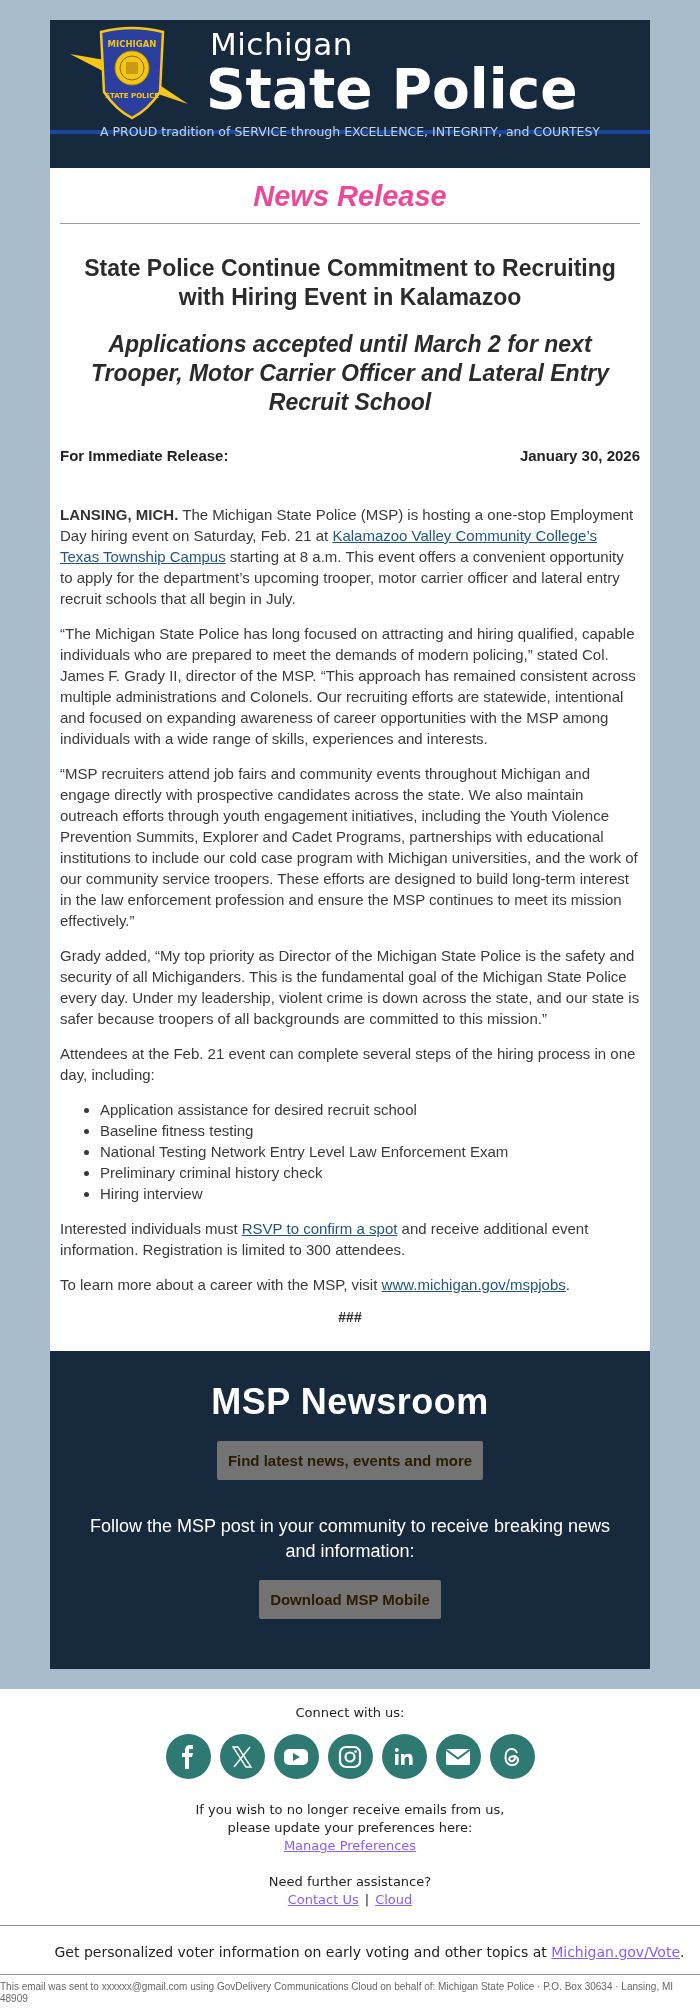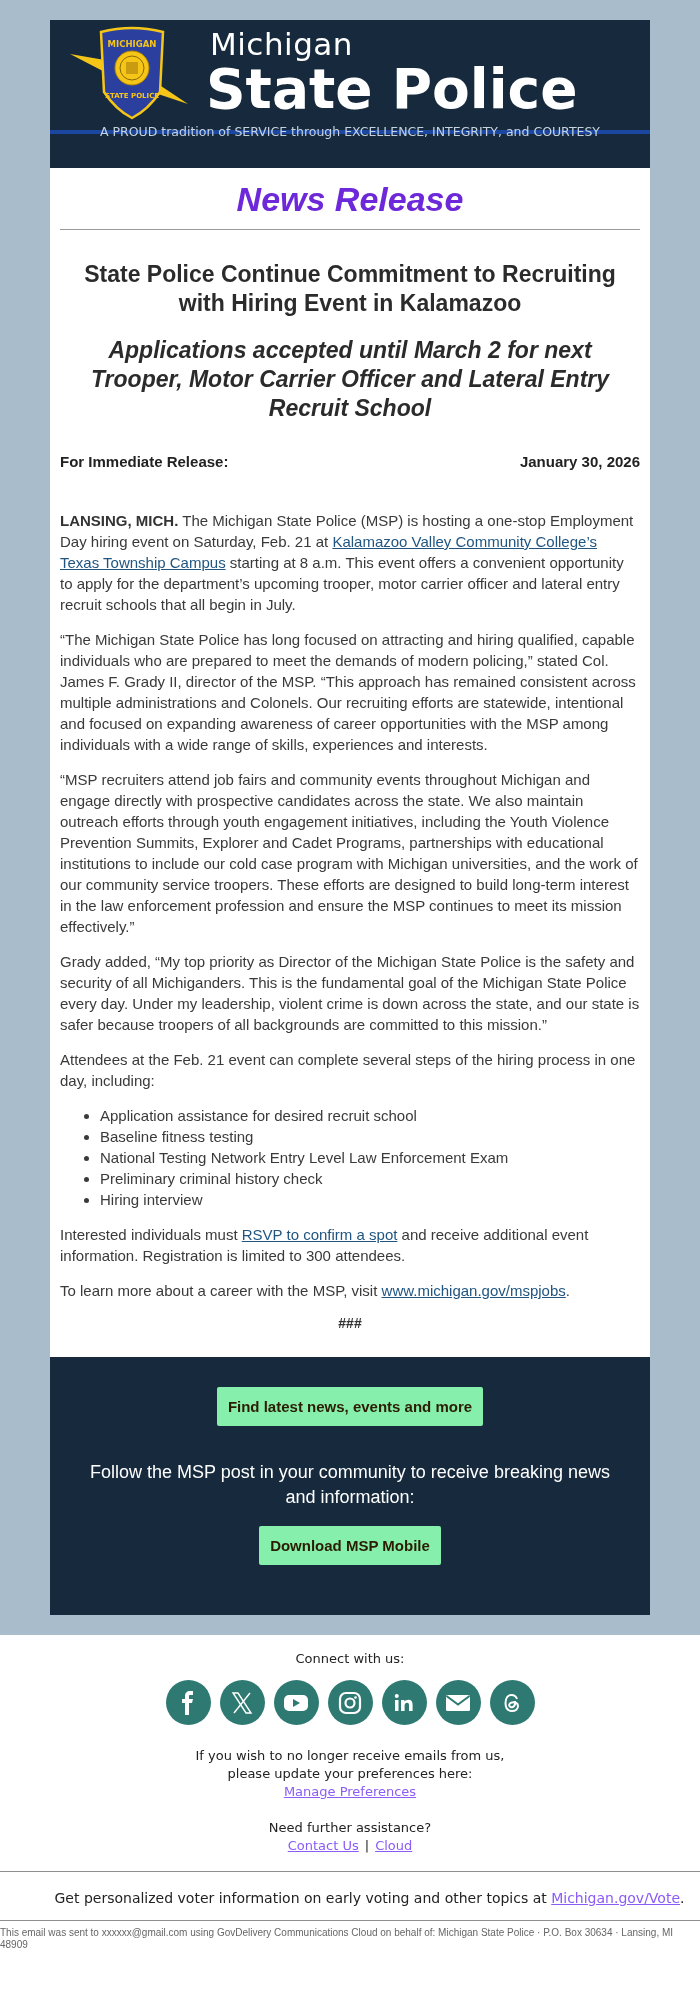--- a/index.html
+++ b/index.html
@@ -76,24 +76,24 @@
       letter-spacing: 0px;
       white-space: nowrap;
     }
 
     
     .release {
       padding: 8px 10px 26px 10px;
     }
     .news-release-title {
       text-align: center;
-      font-size: 34px;
+      font-size: 29px;
       font-weight: bold;
       font-style: italic;
-      color: #6d28d9;
+      color: #ec4899;
       margin: 4px 0 10px 0;
     }
     .divider {
       height: 1px;
       background: #8a8a8a;
       margin: 0 0 30px 0;
       border-top: 1px solid #9a9a9a;
     }
     .headline {
       text-align: center;
@@ -151,21 +151,21 @@
     }
     .newsroom-title {
       color: #ffffff;
       font-size: 36px;
       font-weight: bold;
       margin: 0 0 18px 0;
       letter-spacing: 0.5px;
     }
     .yellow-btn {
       display: inline-block;
-      background: #86efac;
+      background: #737373;
       color: #2b1d00;
       font-weight: bold;
       font-size: 15px;
       padding: 11px 11px;
       border-radius: 2px;
       text-decoration: none;
     }
     .newsroom-follow {
       color: #ffffff;
       font-size: 18px;
@@ -282,20 +282,21 @@
       </p>
 
       <p class="para">
         <span>To learn more about a career with the MSP, visit </span><a href="#">www.michigan.gov/mspjobs</a><span>.</span>
       </p>
 
       <div class="end-marks">###</div>
     </div>
 
     <div class="newsroom">
+      <div class="newsroom-title">MSP Newsroom</div>
       <a href="#" class="yellow-btn">Find latest news, events and more</a>
       <div class="newsroom-follow">Follow the MSP post in your community to receive breaking news and information:</div>
       <a href="#" class="yellow-btn">Download MSP Mobile</a>
     </div>
 
   </div>
 </div>
 
 <div class="footer">
   <div class="connect-label">Connect with us:</div>

